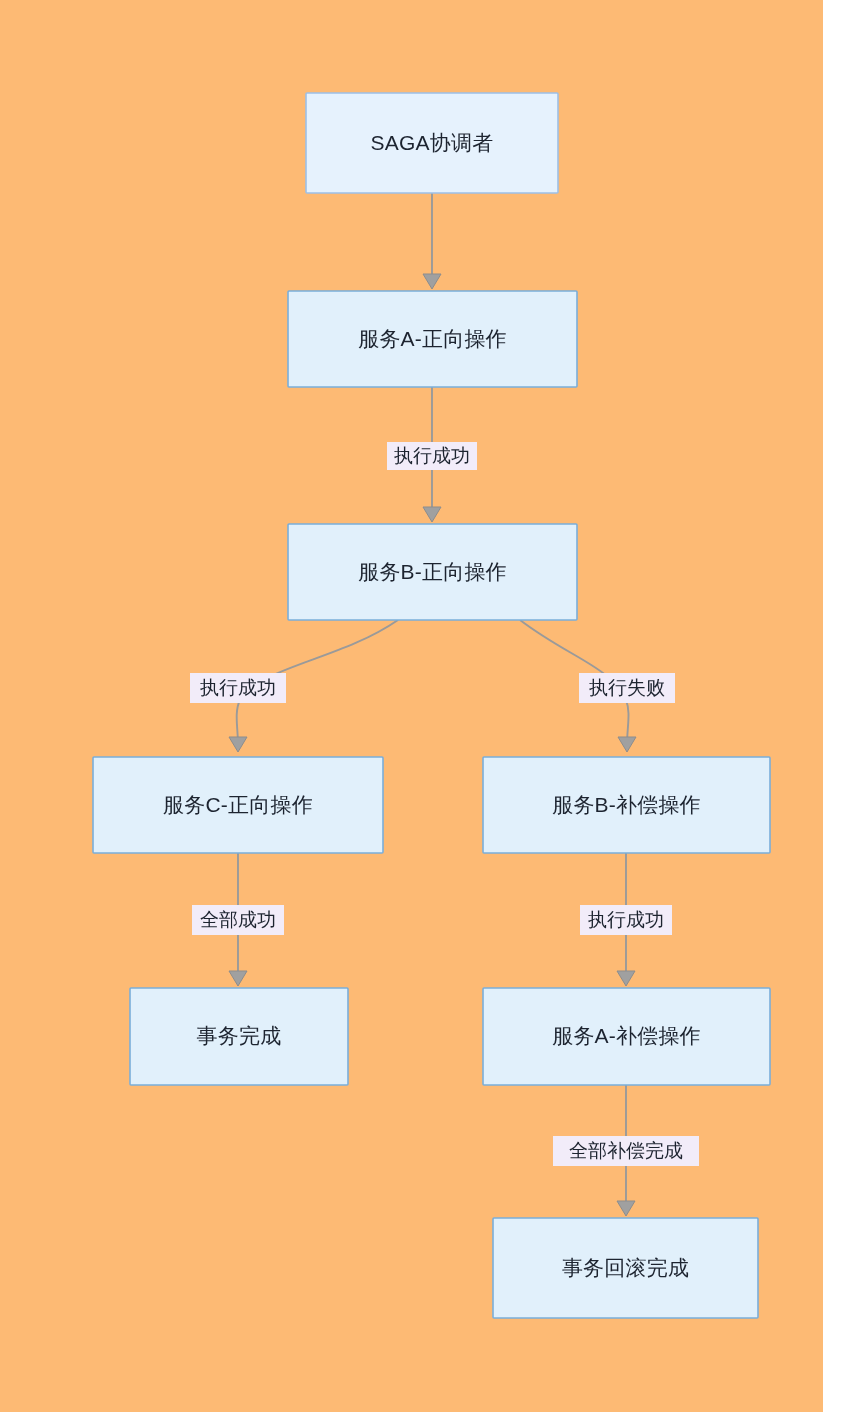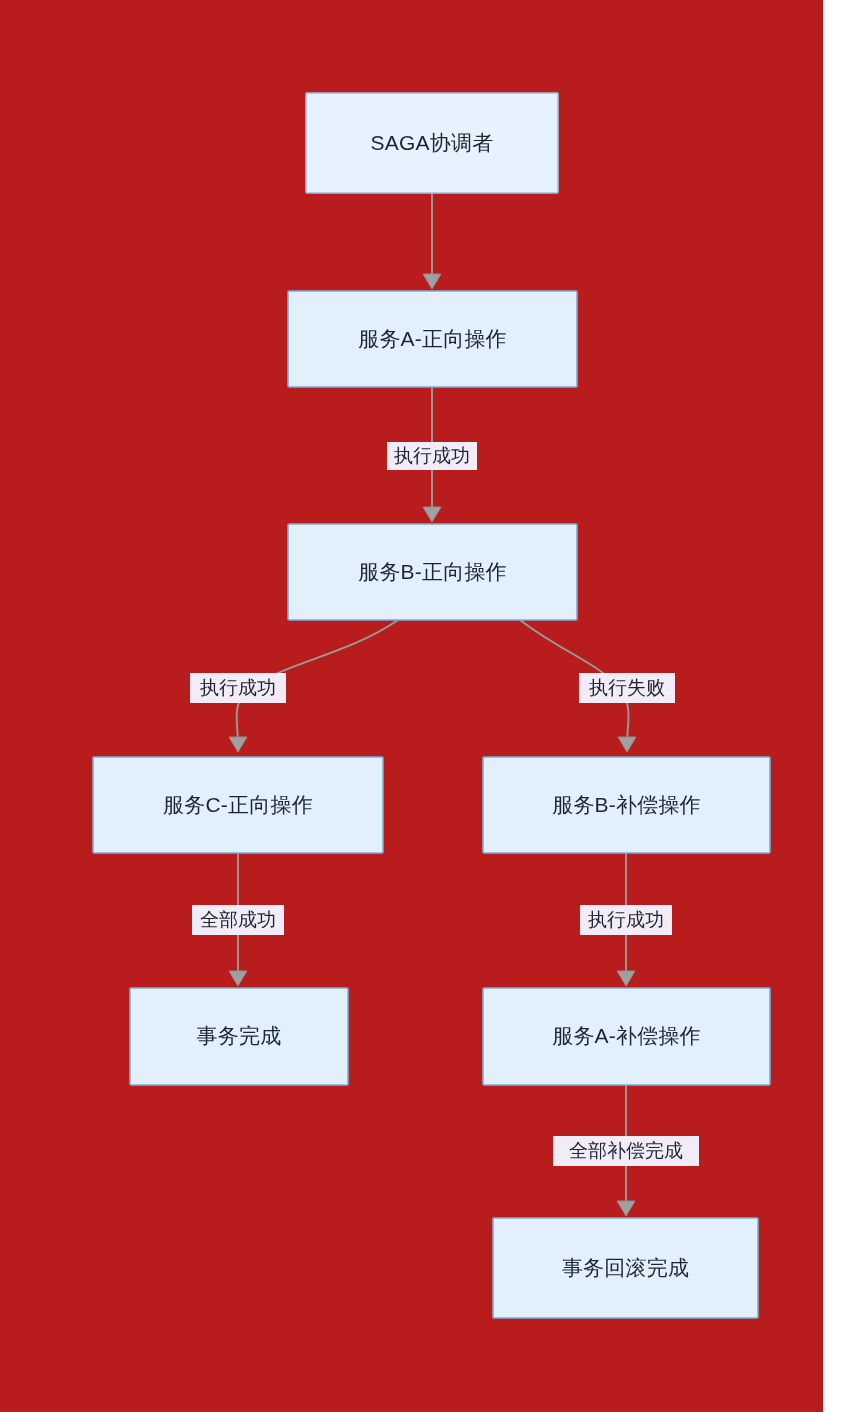--- a/index.html
+++ b/index.html
@@ -10,21 +10,21 @@
   body {
     width: 865px;
     height: 1412px;
     font-family: "Liberation Sans", "DejaVu Sans", sans-serif;
     overflow: hidden;
   }
   #diagram-root {
     position: relative;
     width: 823px;
     height: 1412px;
-    background: #b91c1c;
+    background: #fdba74;
   }
   svg#flow-svg {
     position: absolute;
     inset: 0;
     width: 865px;
     height: 1412px;
     display: block;
   }
   .node-rect {
     fill: #e1f0fb;

